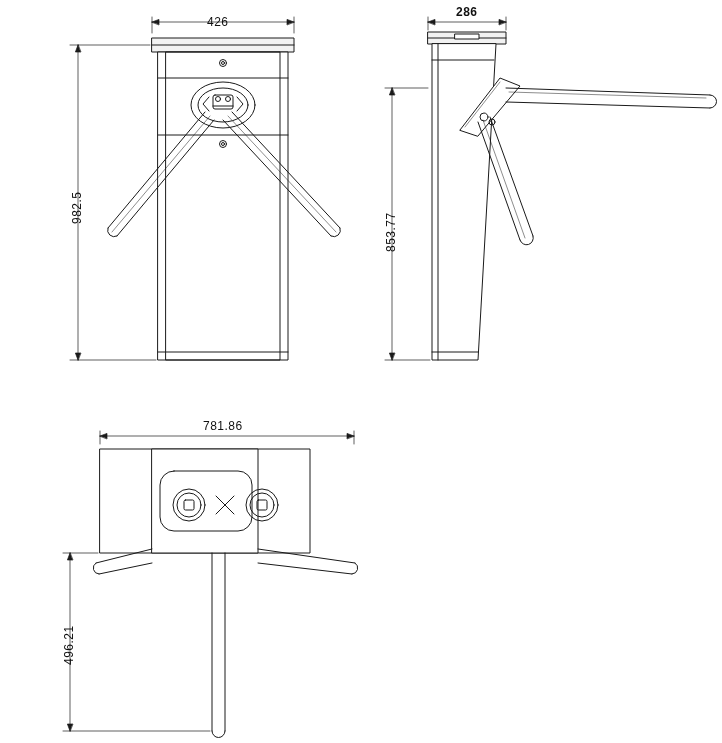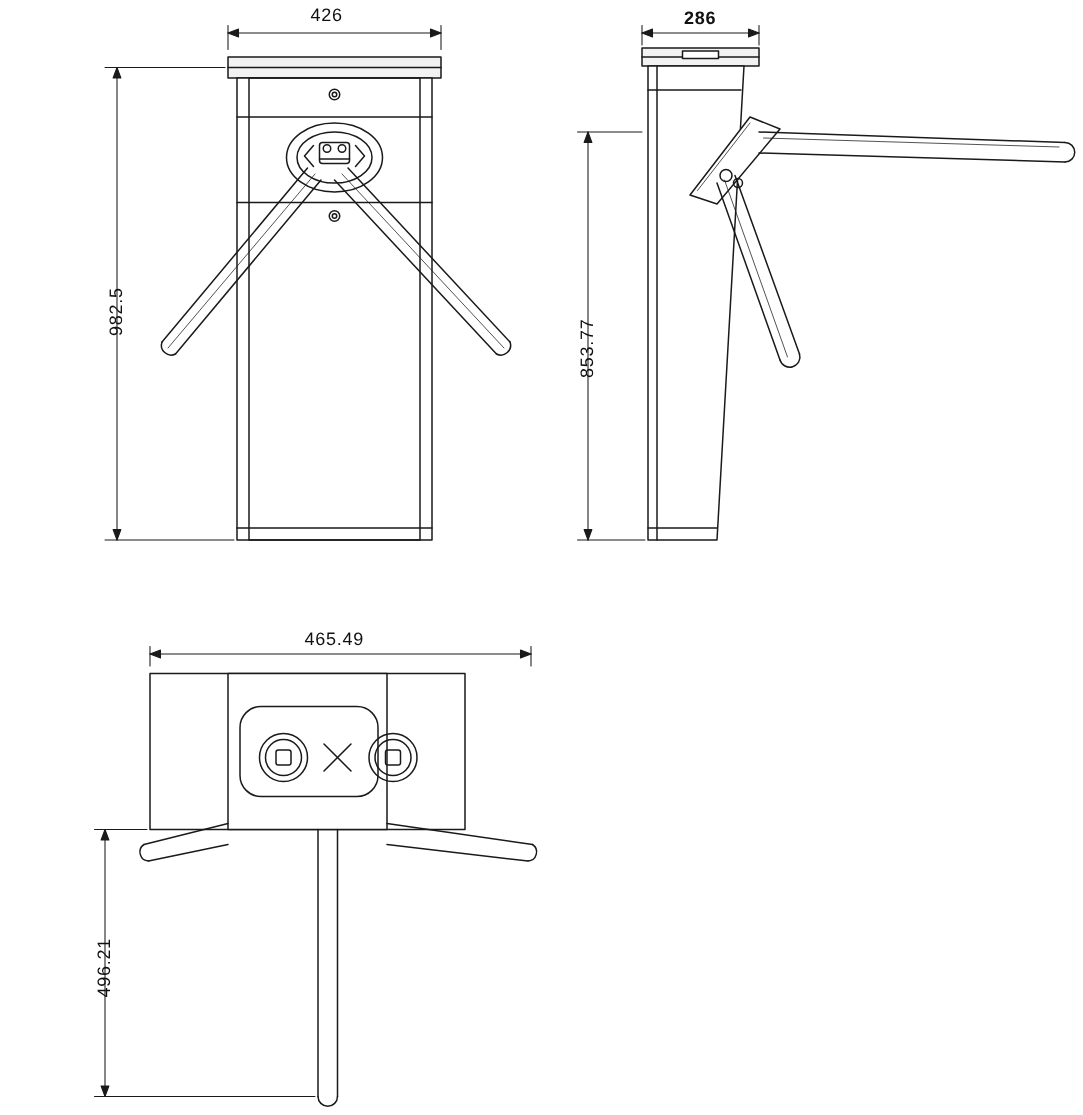--- a/index.html
+++ b/index.html
@@ -193,25 +193,25 @@
         <line x1="70" y1="553" x2="70" y2="731"></line>
         <line x1="63" y1="553" x2="98" y2="553"></line>
         <line x1="63" y1="731" x2="210" y2="731"></line>
         <path d="M70 553 l-2.6 7 l5.2 0 z" fill="#1a1a1a"></path>
         <path d="M70 731 l-2.6 -7 l5.2 0 z" fill="#1a1a1a"></path>
       </g>
 
     </g>
   </svg>
 
-  <div class="dimtext" style="left:207px; top:3px;">426</div>
+  <div class="dimtext" style="left:207px; top:15px;">426</div>
 
   <div class="dimtext vert" style="left:70px; top:224px;">982.5</div>
 
   <div class="dimtext" style="left:456px; top:5px;font-weight:bold;">286</div>
 
   <div class="dimtext vert" style="left:384px; top:252px;">853.77</div>
 
-  <div class="dimtext" style="left:203px; top:419px;">465.49</div>
+  <div class="dimtext" style="left:203px; top:419px;">781.86</div>
 
   <div class="dimtext vert" style="left:62px; top:665px;">496.21</div>
 
 </div>
 
 </body></html>

